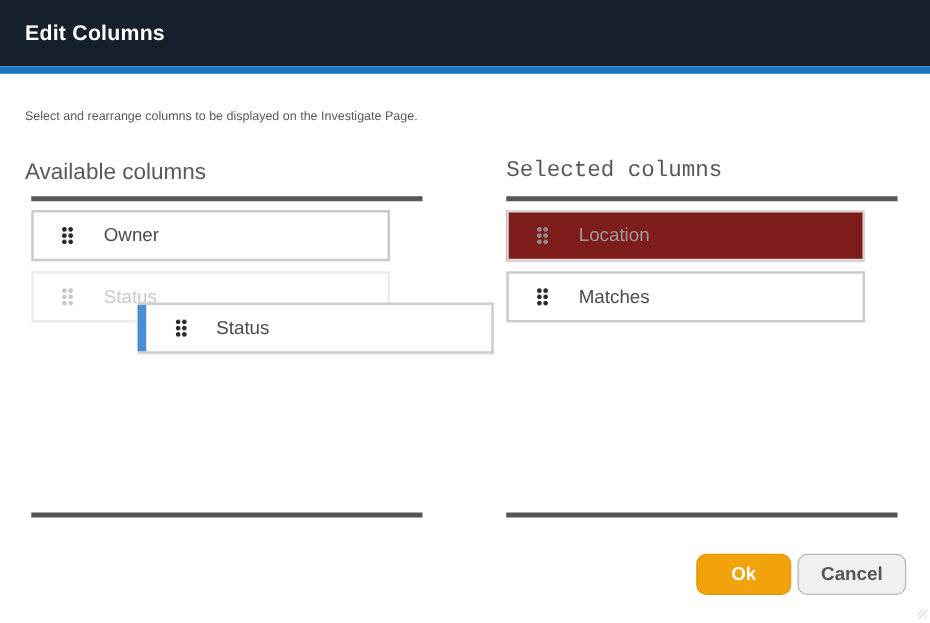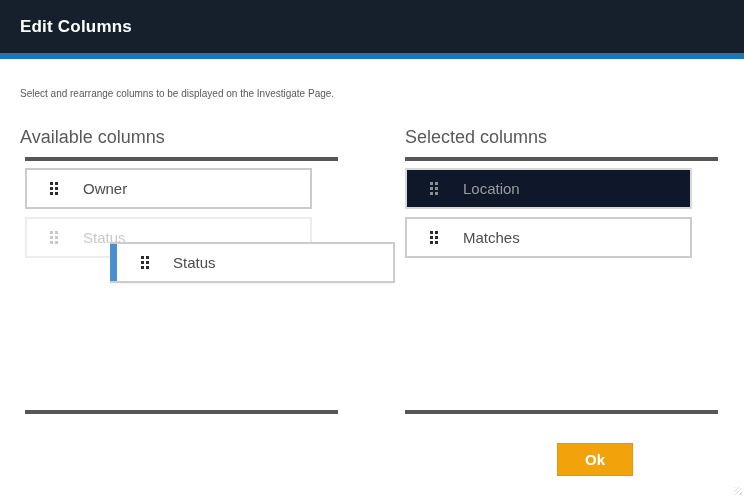--- a/index.html
+++ b/index.html
@@ -38,21 +38,21 @@
     color: #595959;
   }
   .col-label {
     position: absolute;
     top: 127px;
     font-size: 18px;
     font-weight: normal;
     color: #595959;
   }
   .col-label.available { left: 20px; }
-  .col-label.selected  { left: 405px; }
+  .col-label.selected  { left: 405px; font-family: Liberation Mono, monospace; }
   .rule {
     position: absolute;
     width: 313px; height: 4px;
     background: #565656;
   }
   .rule.top    { top: 157px; }
   .rule.bottom { top: 410px; }
   .rule.left   { left: 25px; }
   .rule.right  { left: 405px; }
   .list {
@@ -84,21 +84,21 @@
     font-size: 15px;
     color: #4c4c4c;
     margin-left: 24px;
     white-space: nowrap;
   }
   
   .item.faded { border-color: #ededed; background: #ffffff; }
   .item.faded .handle { color: #c9c9c9; }
   .item.faded .item-label { color: #c9c9c9; }
   
-  .item.disabled { background: #0f172a; border-color: #d8d8d8; }
+  .item.disabled { background: #7f1d1d; border-color: #d8d8d8; }
   .item.disabled .handle { color: #8d8d8d; }
   .item.disabled .item-label { color: #9b9b9b; }
 
   .drag-ghost {
     position: absolute;
     left: 110px; top: 242px;
     width: 285px; height: 41px;
     background: #ffffff;
     border: 2px solid #cccccc;
     border-left: none;
@@ -116,21 +116,21 @@
   }
   .drag-ghost .item-label { margin-left: 23px; }
 
   .btn {
     position: absolute;
     top: 443px;
     height: 33px;
     font-family: "Liberation Sans", sans-serif;
     font-size: 15px;
     font-weight: bold;
-    border-radius: 0;
+    border-radius: 8px;
     cursor: pointer;
   }
   .btn.ok {
     left: 557px; width: 76px;
     background: #f2a30b;
     border: 1px solid #e09804;
     color: #ffffff;
   }
   .btn.cancel {
     left: 638px; width: 87px;
@@ -189,15 +189,16 @@
   <div class="drag-ghost">
     <span class="drop-indicator"></span>
     <span class="handle"></span>
     <span class="item-label">Status</span>
   </div>
 
   <div class="rule bottom left"></div>
   <div class="rule bottom right"></div>
 
   <button class="btn ok">Ok</button>
+  <button class="btn cancel">Cancel</button>
 
   <div class="resize-grip"></div>
 </div>
 
 </body></html>

